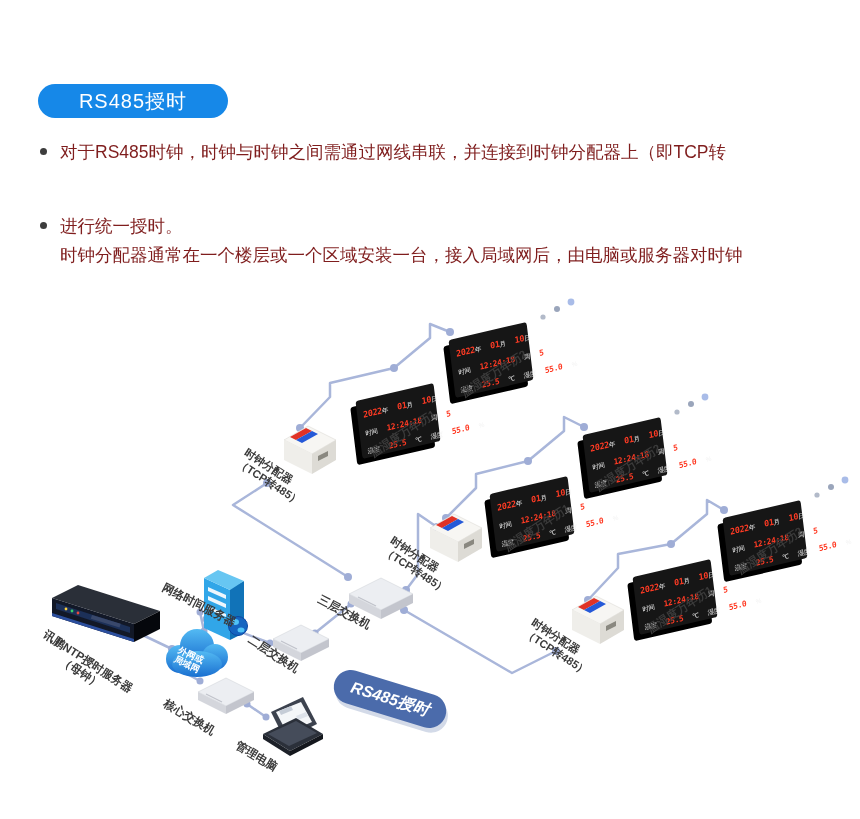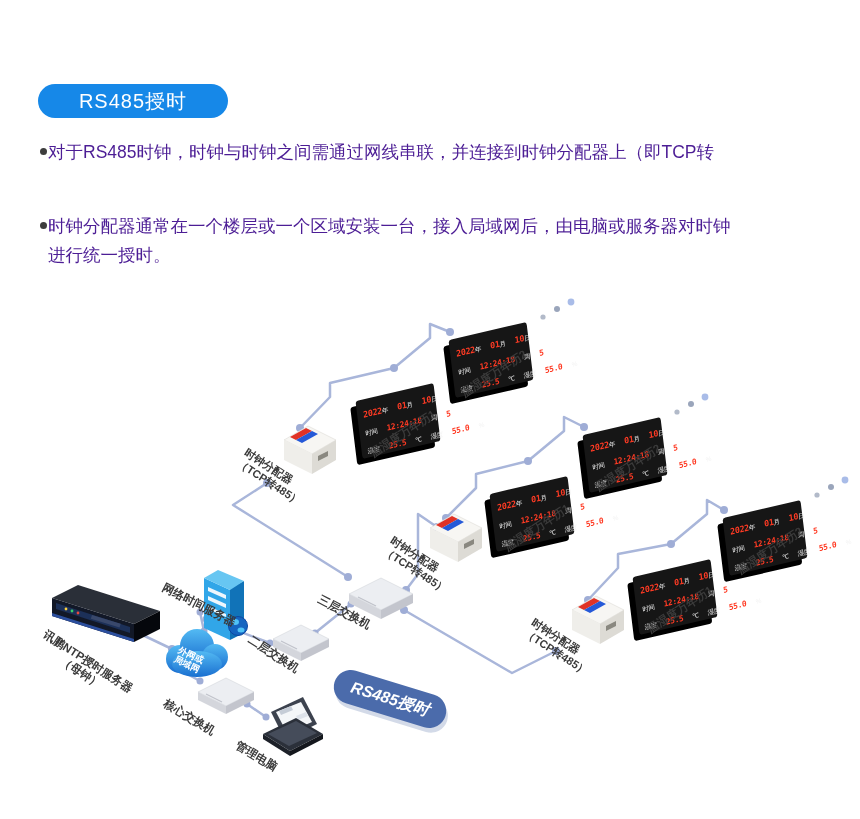--- a/index.html
+++ b/index.html
@@ -3,21 +3,21 @@
 <meta charset="utf-8">
 <style>
   html,body{margin:0;padding:0;background:#fff;}
   body{width:860px;height:819px;position:relative;overflow:hidden;
        font-family:"Liberation Sans",sans-serif;}
   
   .badge{position:absolute;left:38px;top:84px;width:190px;height:34px;
          background:#1688e8;border-radius:17px;color:#fff;font-size:20px;
          display:flex;align-items:center;justify-content:center;letter-spacing:1px;}
   .bullet-dot{position:absolute;width:7px;height:7px;border-radius:50%;background:#3d3d3d;}
-  .bullet-text{position:absolute;left:48px;color:#4c1d95;font-size:17.5px;line-height:29px;}
+  .bullet-text{position:absolute;left:60px;color:#7f1d1d;font-size:17.5px;line-height:29px;}
   .bullet-text span{display:block;}
   
   #net-svg{position:absolute;left:0;top:0;}
   .dev-label{position:absolute;color:#3a3a3a;font-size:11.5px;font-weight:600;
              transform-origin:left top;white-space:nowrap;line-height:13px;z-index:30;}
   .cloud-label{position:absolute;color:#fff;font-size:9px;font-weight:bold;line-height:10px;
                transform-origin:left top;text-align:center;z-index:31;}
   
   .led-panel{position:absolute;width:80px;height:58px;background:#161616;border-radius:3px;
              transform:rotate(-13deg) skewX(-6deg);box-shadow:-6px 5px 0 #000;
@@ -38,22 +38,22 @@
 
 <div class="badge">RS485授时</div>
 
 <div class="bullet-dot" style="left:40px;top:148px;"></div>
 <div class="bullet-text" style="top:138px;">
   <span>对于RS485时钟，时钟与时钟之间需通过网线串联，并连接到时钟分配器上（即TCP转</span>
 </div>
 
 <div class="bullet-dot" style="left:40px;top:222px;"></div>
 <div class="bullet-text" style="top:212px;">
+  <span>进行统一授时。</span>
   <span>时钟分配器通常在一个楼层或一个区域安装一台，接入局域网后，由电脑或服务器对时钟</span>
-  <span>进行统一授时。</span>
 </div>
 
 <svg id="net-svg" width="860" height="819" viewBox="0 0 860 819">
   <defs>
     <linearGradient id="cloudGrad" x1="0" y1="0" x2="0" y2="1">
       <stop offset="0" stop-color="#53baf3"></stop>
         <stop offset="1" stop-color="#1a6fd0"></stop>
     </linearGradient>
   </defs>
 

